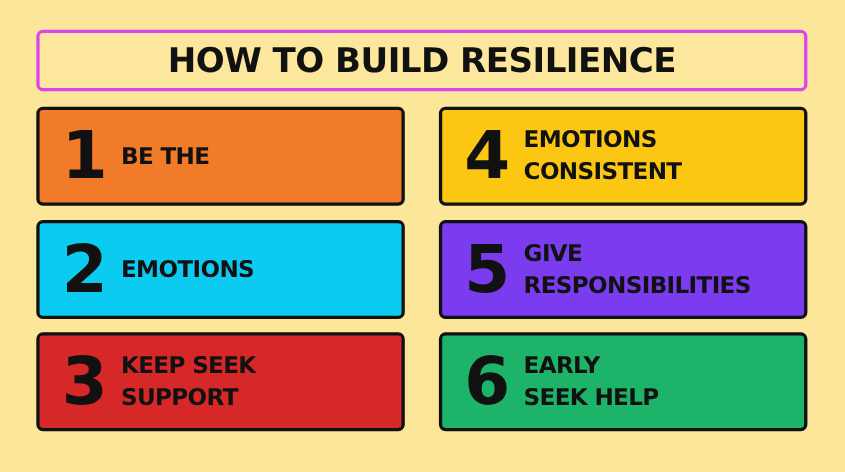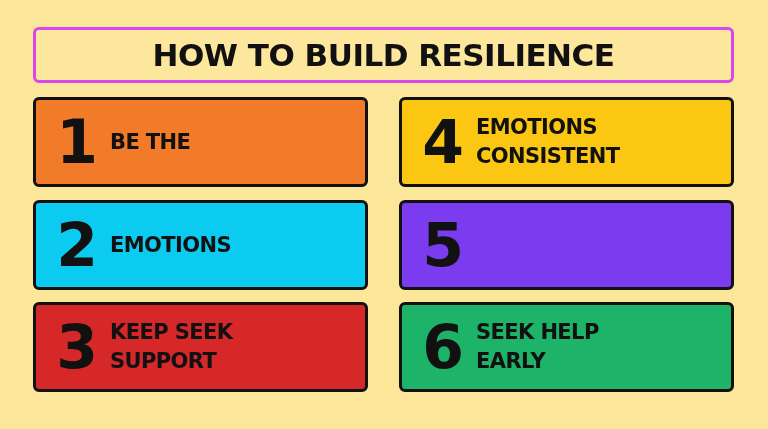--- a/index.html
+++ b/index.html
@@ -88,21 +88,25 @@
 <div class="card" id="card-3" style="left: 399px; top: 97px; background: rgb(252, 199, 18);">
   <div class="num">4</div>
   <div class="label">
     <span>EMOTIONS</span>
     <span>CONSISTENT</span>
   </div>
 </div>
 
 <div class="card" id="card-4" style="left: 399px; top: 200px; background: rgb(123, 60, 240);">
   <div class="num">5</div>
+  <div class="label">
+    <span>GIVE</span>
+    <span>RESPONSIBILITIES</span>
+  </div>
 </div>
 
 <div class="card" id="card-5" style="left: 399px; top: 302px; background: rgb(29, 180, 106);">
   <div class="num">6</div>
   <div class="label">
+    <span>EARLY</span>
     <span>SEEK HELP</span>
-    <span>EARLY</span>
   </div>
 </div>
 
 </body></html>

